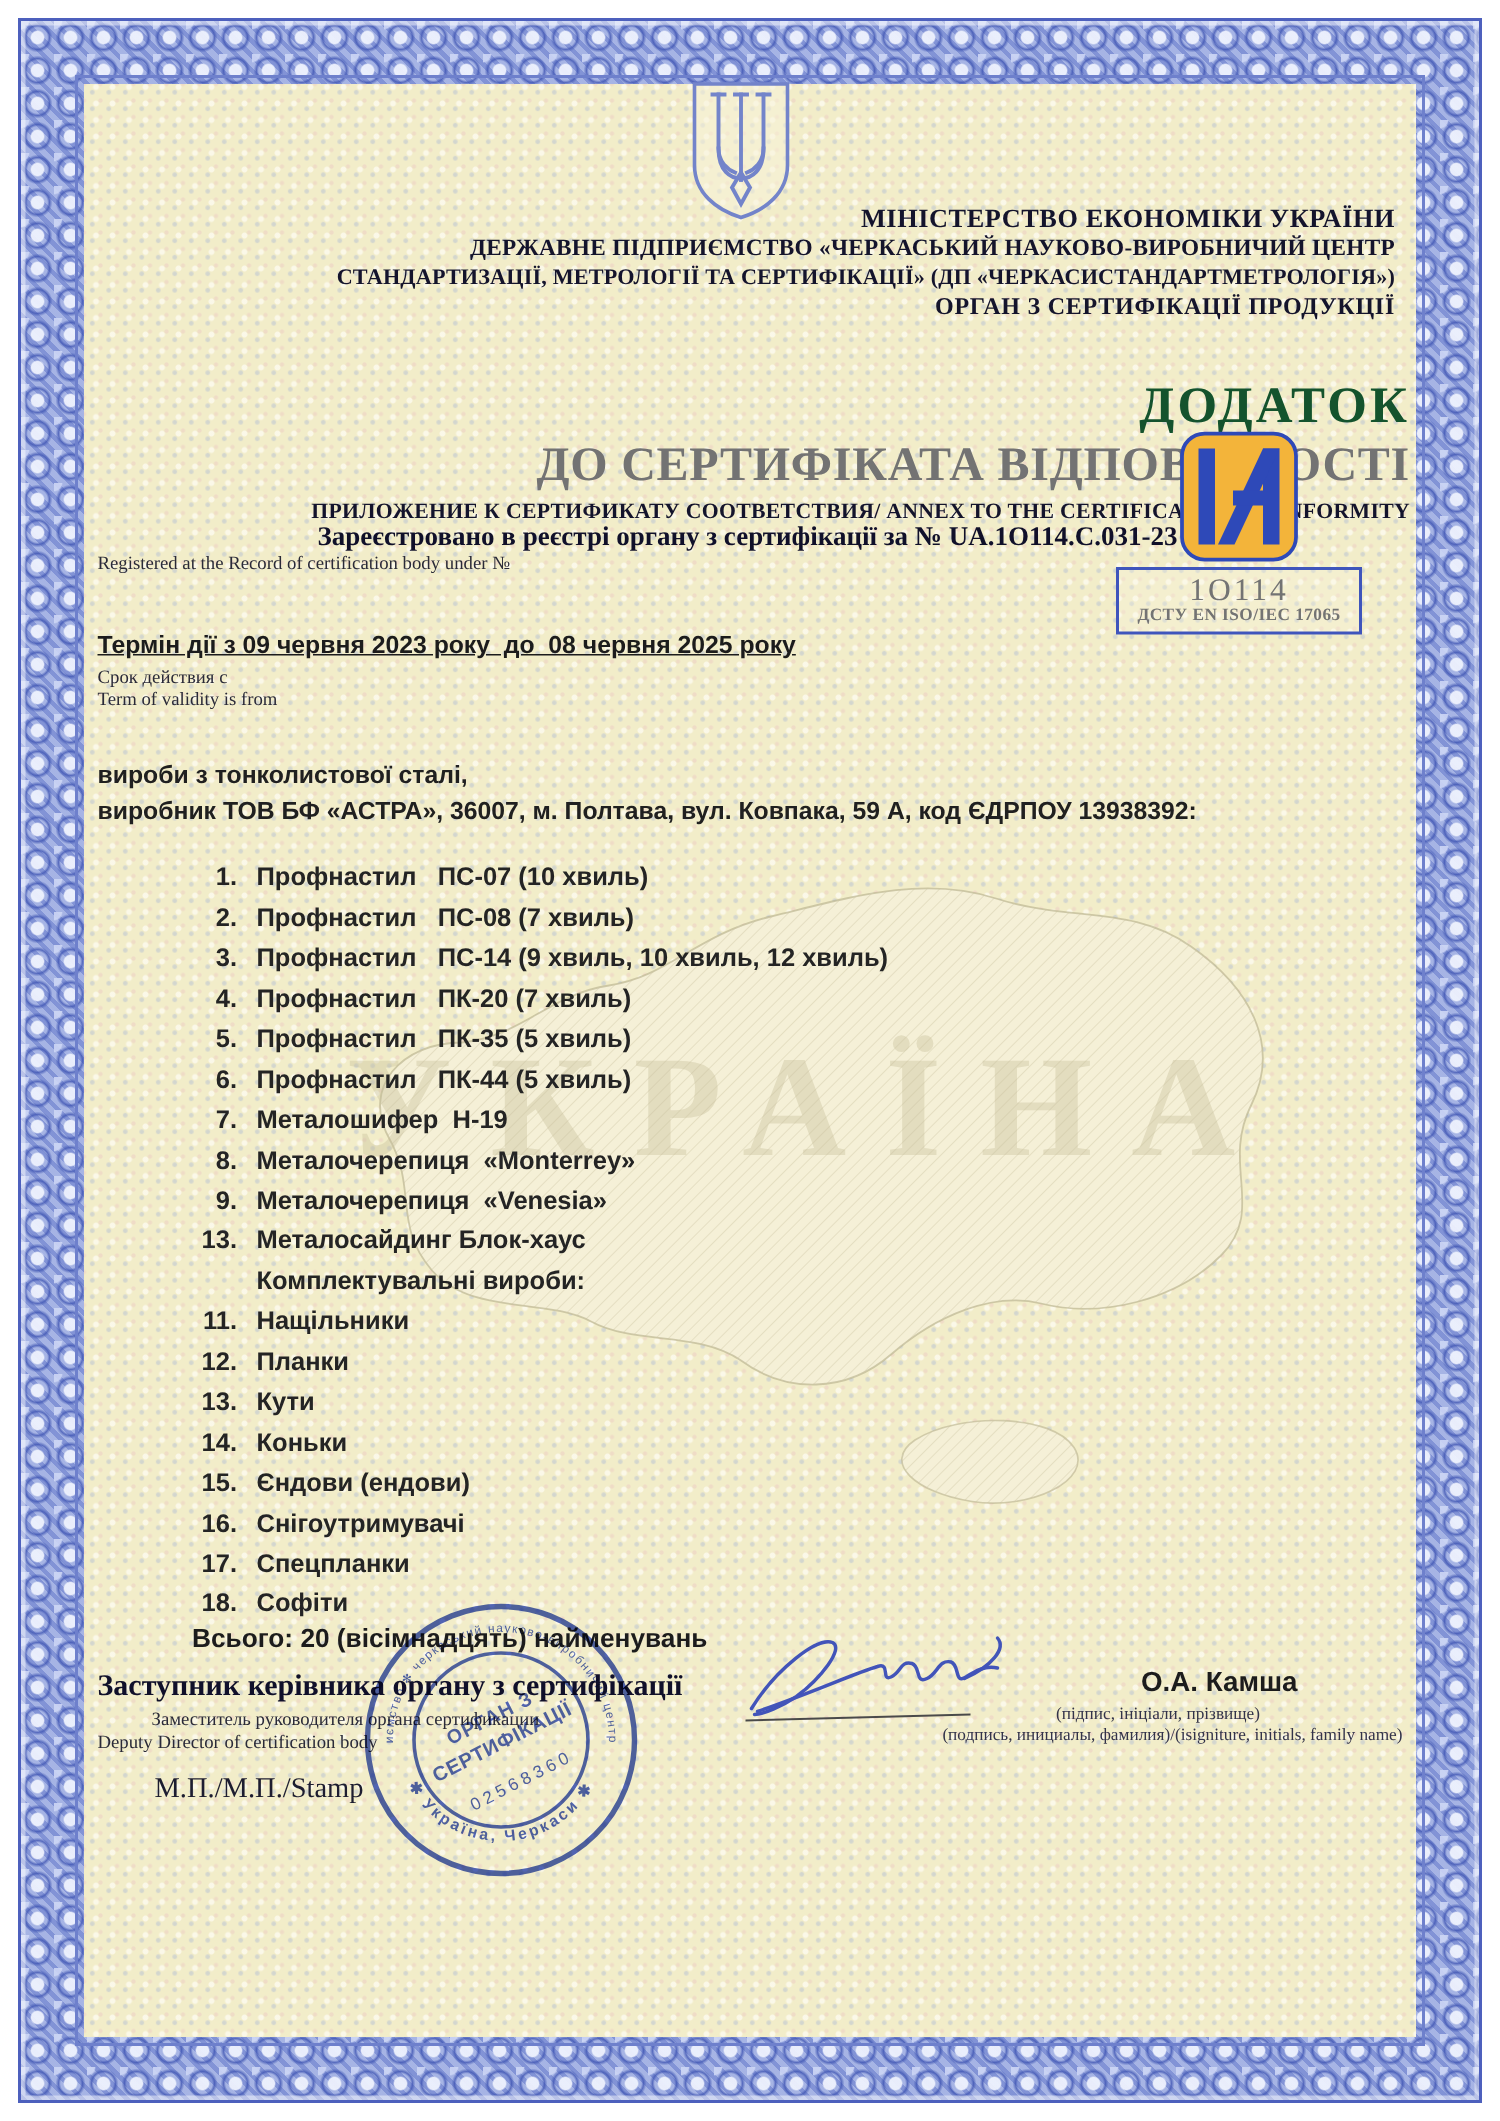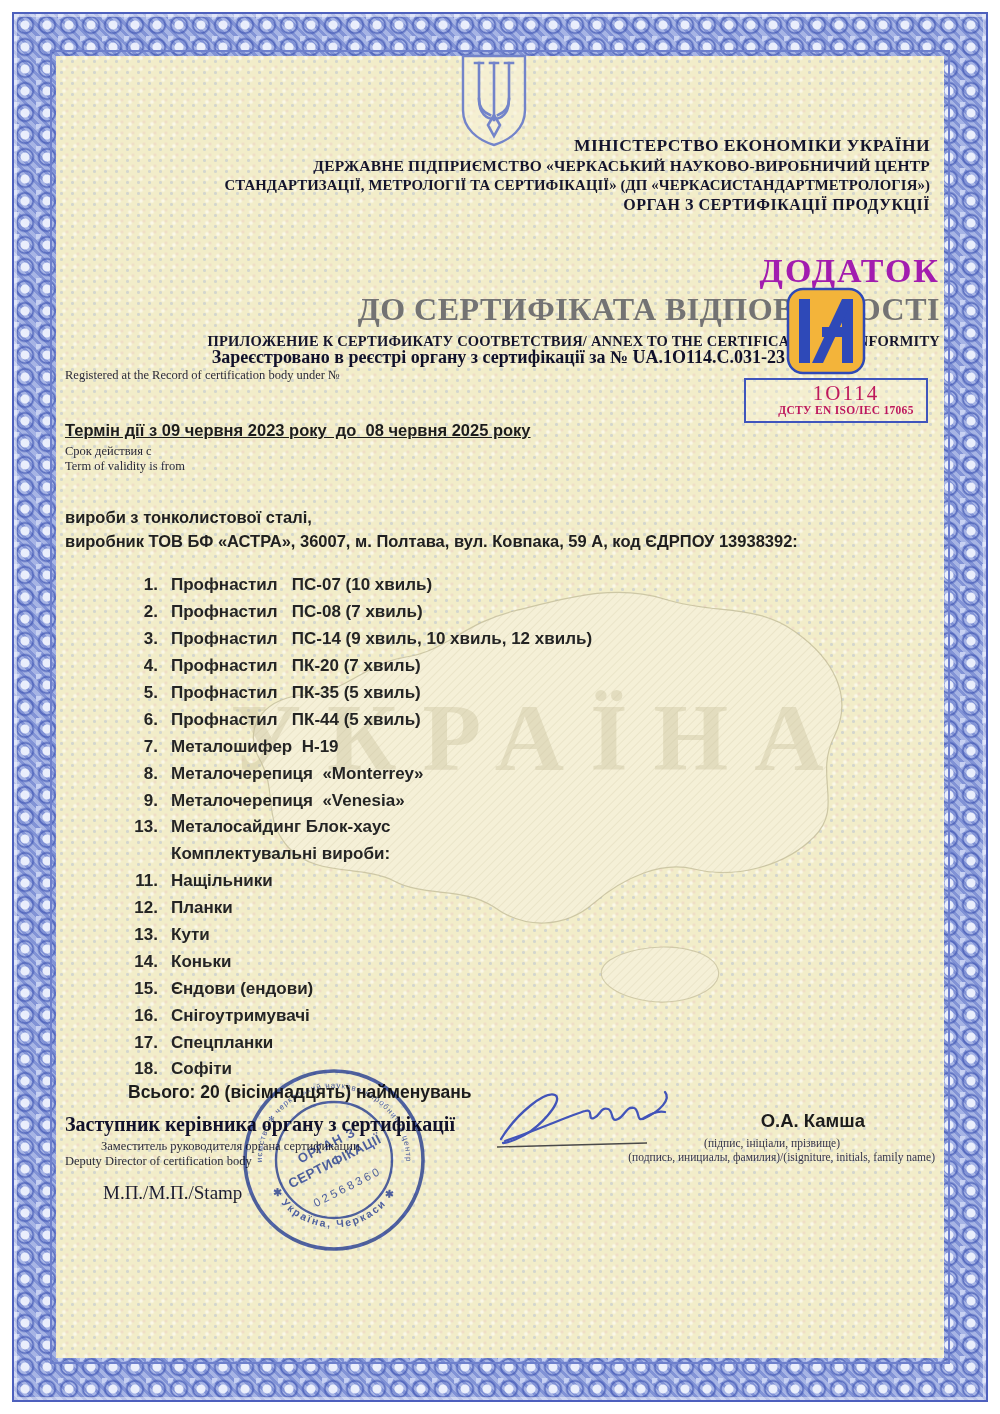--- a/index.html
+++ b/index.html
@@ -24,35 +24,35 @@
     background-position:0 0,5.5px 5.5px,2.5px 7.5px;}
   .abs{position:absolute;}
   .z2{z-index:2;}
   .center{text-align:right;}
   .sans{font-family:"Liberation Sans","DejaVu Sans",sans-serif;}
   .hdr{color:#14142c;line-height:1.28;font-weight:bold;}
   .hdr-l1{font-size:17.5px;letter-spacing:.4px;}
   .hdr-l2{font-size:15.5px;letter-spacing:.2px;}
   .hdr-l3{font-size:14.8px;letter-spacing:.1px;}
   .hdr-l4{font-size:16px;letter-spacing:.5px;}
-  .title1{font-size:34px;font-weight:bold;color:#a21caf;letter-spacing:2px;}
+  .title1{font-size:34px;font-weight:bold;color:#14532d;letter-spacing:2px;}
   .title2{font-size:32px;font-weight:bold;color:#737373;letter-spacing:.5px;margin-top:1px;}
   .title-sub{font-size:14.5px;font-weight:bold;color:#14142c;margin-top:5px;letter-spacing:.2px;}
   .reg-ua{font-size:18px;font-weight:bold;color:#10102a;text-align:right;}
   .small-cap{font-size:12.5px;color:#2a2a38;line-height:1.18;}
   .val-ua{font-size:16.5px;font-weight:bold;color:#1c1c1c;}
   .prod{font-size:16.5px;font-weight:bold;color:#202020;line-height:1.45;}
   .item-row{display:flex;height:26.9px;align-items:center;}
   .item-num{width:30px;text-align:right;font-size:17px;font-weight:bold;color:#242424;flex:none;}
   .item-text{margin-left:13px;font-size:17px;font-weight:bold;color:#242424;white-space:pre-wrap;}
   .total-line{font-size:17.5px;font-weight:bold;color:#1c1c1c;}
   .sig-title{font-size:20px;font-weight:bold;color:#10102a;}
   .stamp-label{font-size:19px;color:#1d1d30;}
   .name{font-size:18.5px;font-weight:bold;color:#1c1c1c;}
-  .acc-box{border:2px solid #3f55bc;color:#be185d;text-align:center;background:rgba(250,247,228,0.25);padding-left:20px;}
+  .acc-box{border:2px solid #3f55bc;color:#737373;text-align:center;background:rgba(250,247,228,0.25);}
   .acc-num{font-size:21px;letter-spacing:2px;line-height:1.05;margin-top:2px;}
   .acc-std{font-size:11.5px;font-weight:bold;letter-spacing:.3px;line-height:1.1;}
   svg{display:block;}
 </style>
 </head>
 <body>
 
 <div id="page">
 
   <div class="frame-band"></div>

